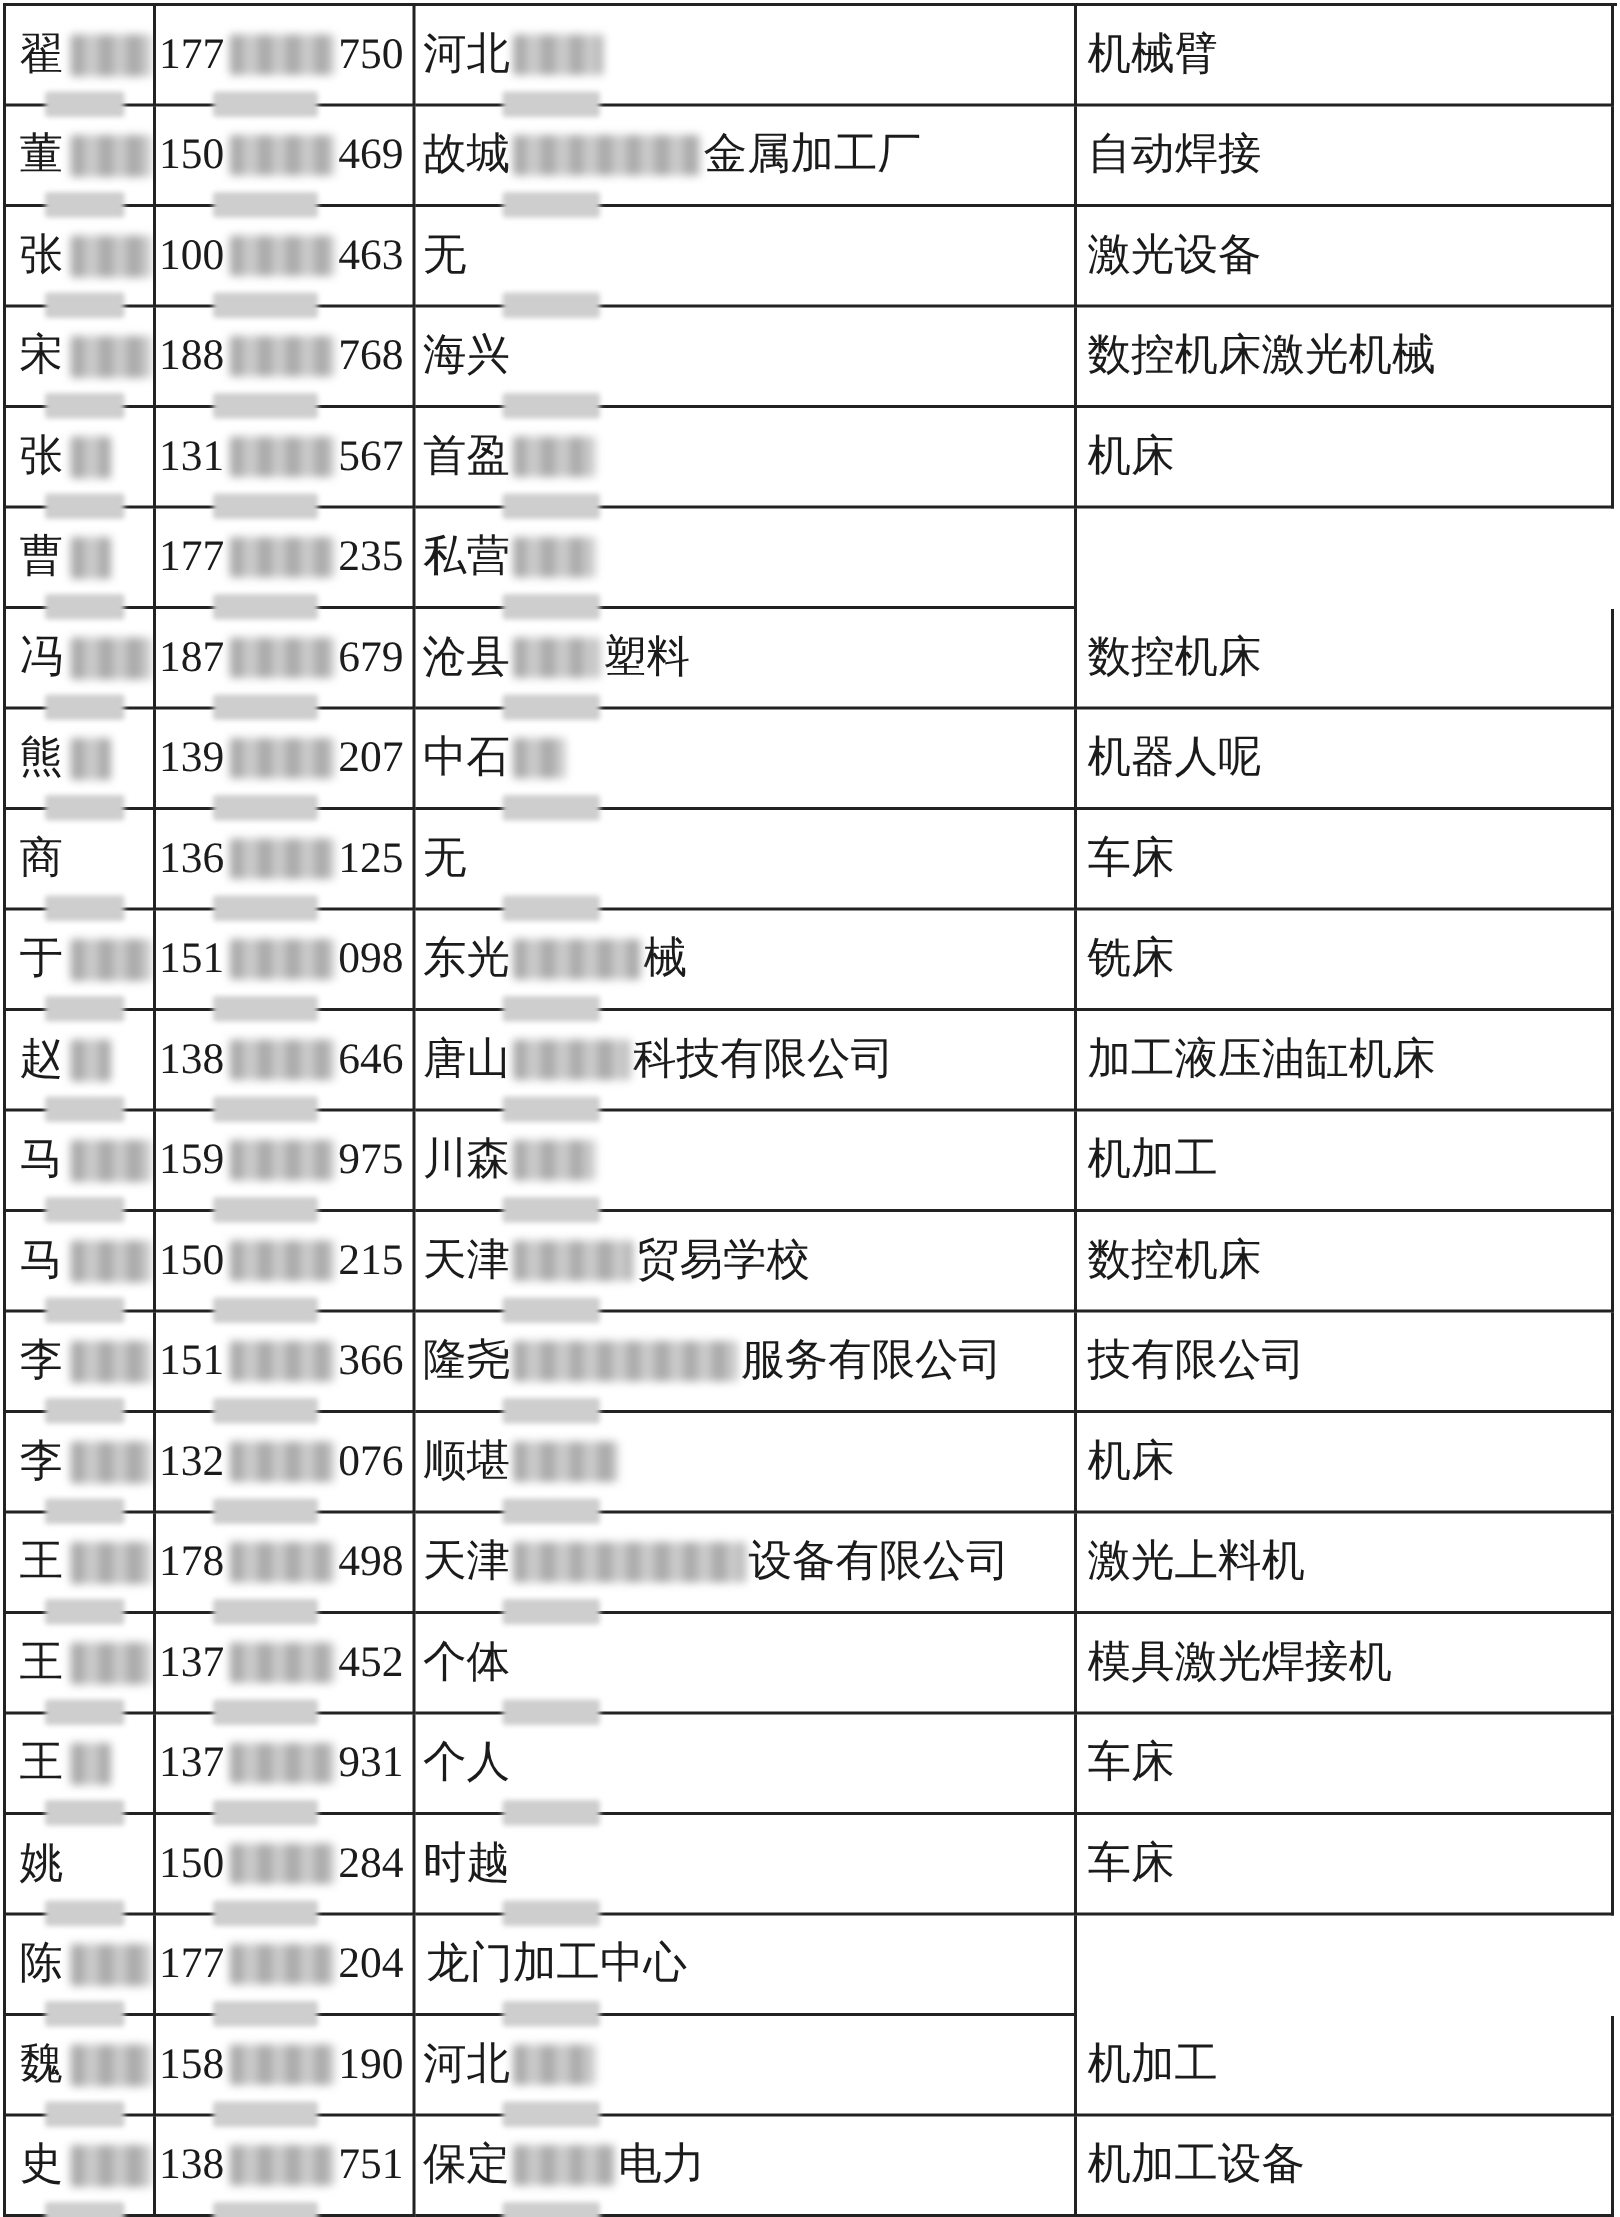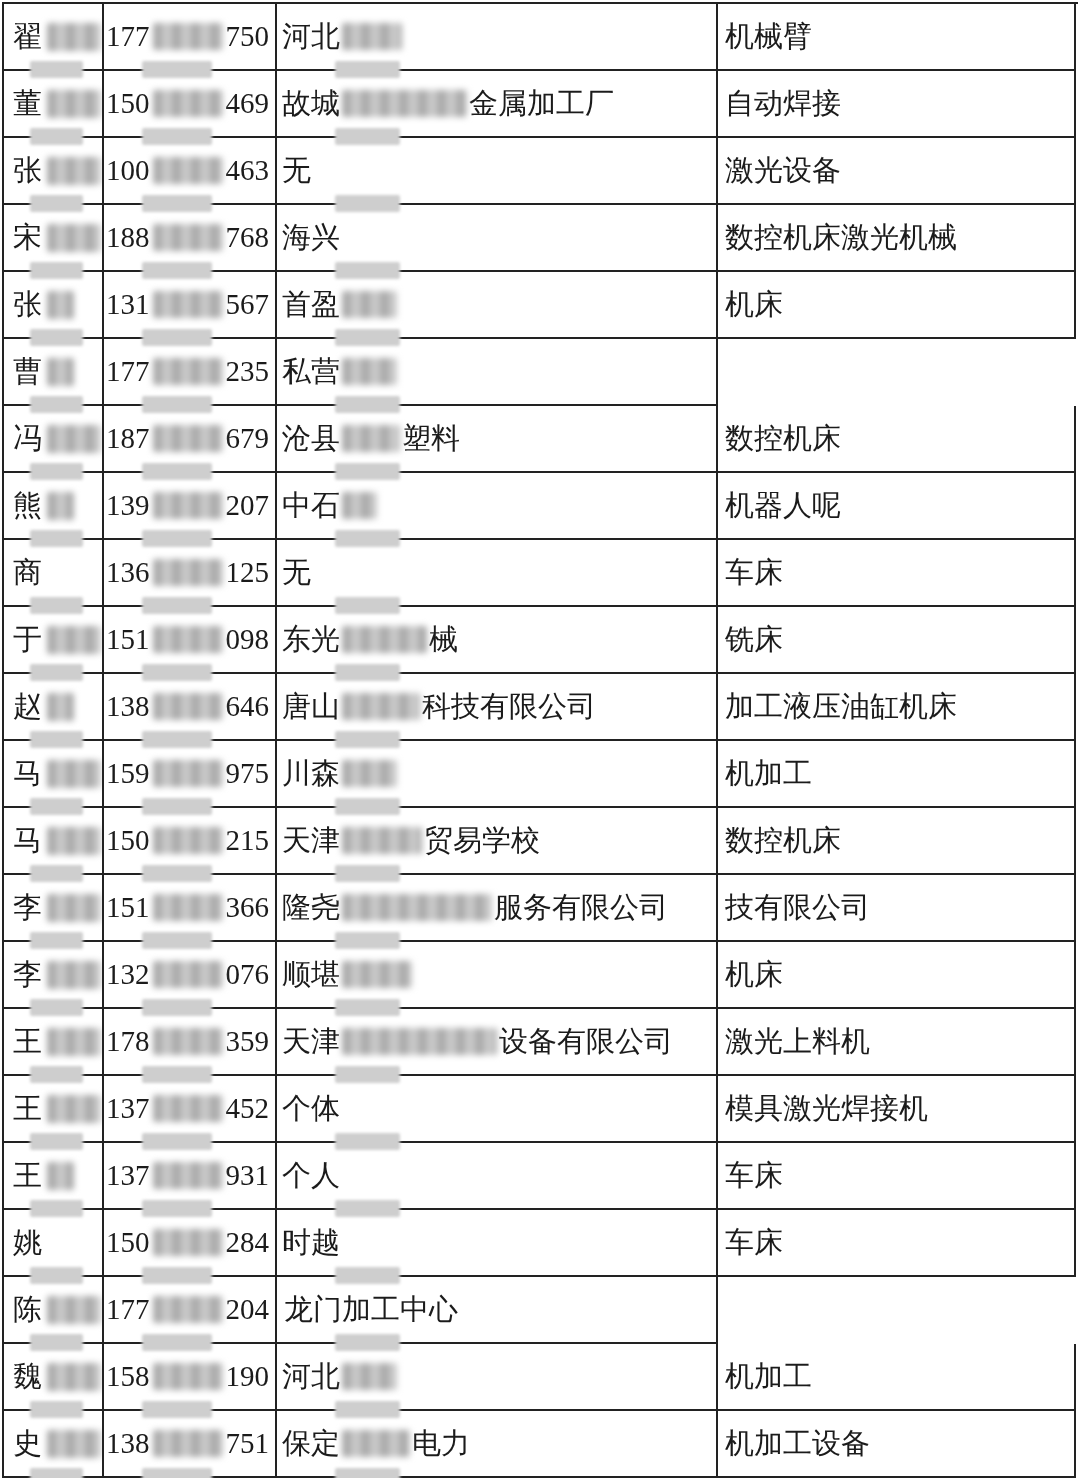--- a/index.html
+++ b/index.html
@@ -324,21 +324,21 @@
     </div>
   </div>
     <div class="trow">
     <div class="cell name">
       <span>王</span>
       <span class="redact name-redact" style="width: 54px;"></span>
     </div>
     <div class="cell phone">
       <span>178</span>
       <span class="redact phone-redact"></span>
-      <span>359</span>
+      <span>498</span>
     </div>
     <div class="cell company">
       <span>天津</span>
       <span class="redact company-redact" style="width: 155px;"></span>
       <span>设备有限公司</span>
     </div>
     <div class="cell equipment">
       <span>激光上料机</span>
     </div>
   </div>

